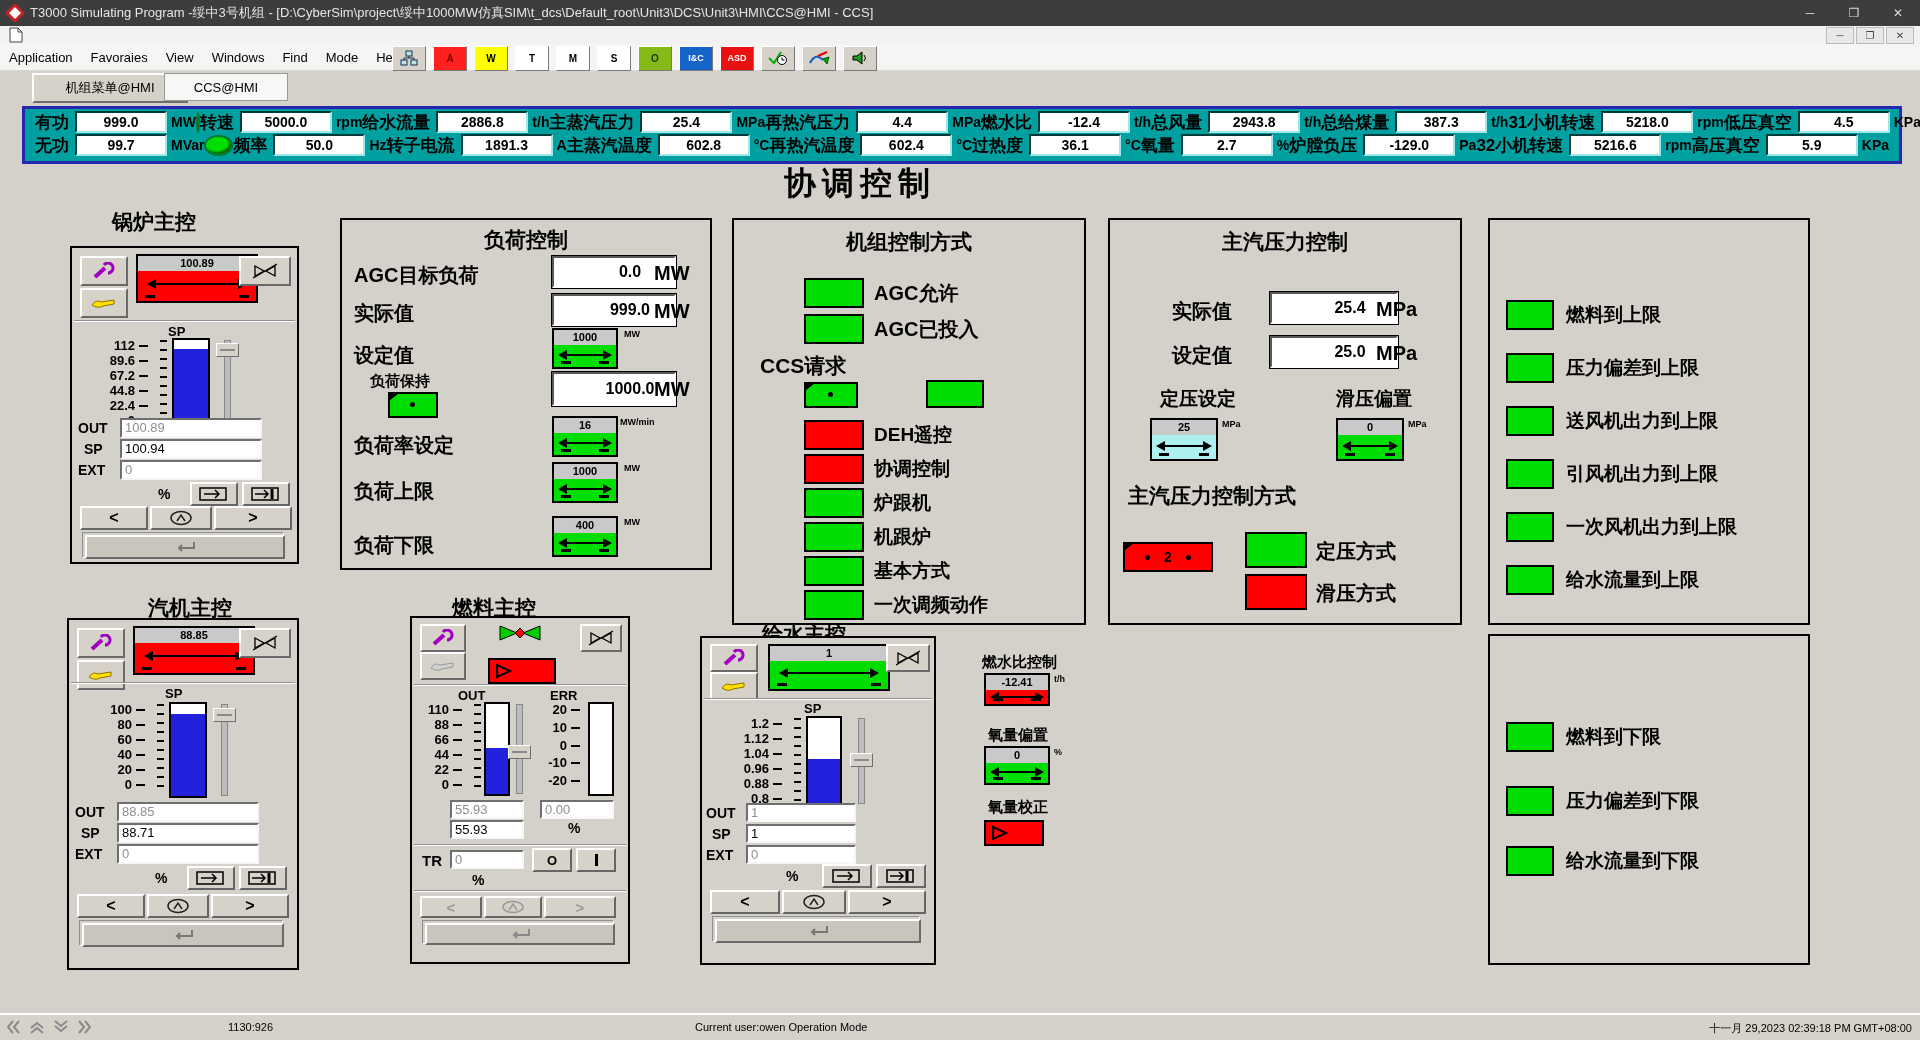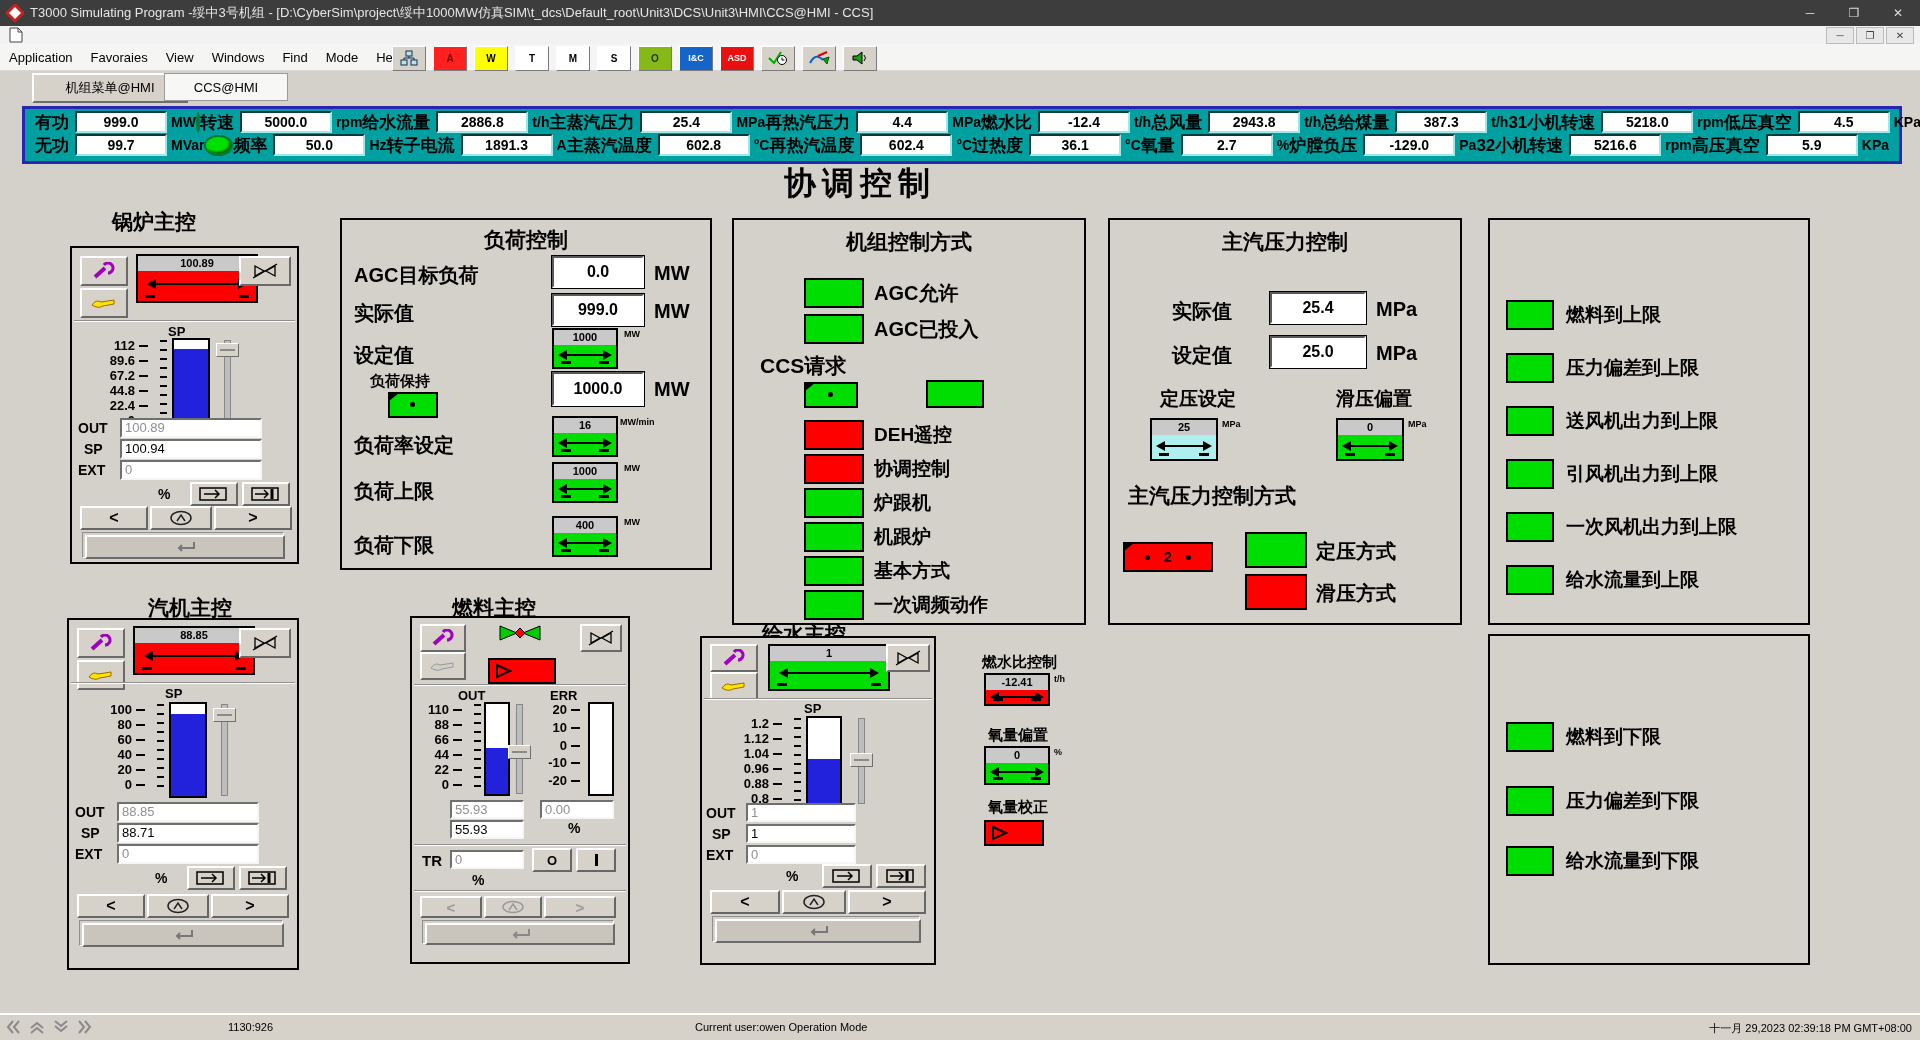--- a/index.html
+++ b/index.html
@@ -30,21 +30,21 @@
   .bbox{display:inline-block;width:88px;height:18px;background:#fff;border:2px solid;border-color:#013b3b #9fe8e8 #9fe8e8 #013b3b;
         text-align:center;font-weight:bold;font-size:14px;line-height:18px;}
   .bunit{font-weight:bold;font-size:14px;margin-left:4px;}
   .boval{display:inline-block;width:40px;height:17px;border:2px solid #073;border-radius:50%;box-shadow:inset -2px -2px 2px #060;}
   
   .panel{position:absolute;background:#d4d1ca;border:2px solid #000;}
   .ptitle{position:absolute;left:0;right:0;text-align:center;font-weight:bold;font-size:21px;white-space:nowrap;}
   .freelab{position:absolute;font-weight:bold;font-size:21px;white-space:nowrap;}
   .plab{position:absolute;font-weight:bold;white-space:nowrap;}
   .vbox{position:absolute;background:#fff;border:2px solid;border-color:#5a5a5a #fff #fff #5a5a5a;outline:1px solid #000;
-        text-align:center;font-weight:bold;font-size:16px;display:flex;align-items:center;justify-content:center;}
+        text-align:center;font-weight:bold;font-size:16px;display:flex;align-items:center;justify-content:center;padding-left:32px;}
   .ind{position:absolute;border:2px solid #000;}
   .chk{position:absolute;border:2px solid #000;}
   .chk::before{content:"";position:absolute;left:-1px;top:-1px;border-top:8px solid #000;border-right:10px solid transparent;}
   .chk i{position:absolute;left:50%;top:50%;width:5px;height:5px;margin:-3px 0 0 -3px;background:#000;border-radius:50%;}
   .dot{display:inline-block;width:5px;height:5px;background:#000;border-radius:50%;}
   
   .tape{position:absolute;}
   .tape .cap{position:absolute;left:0;top:0;height:15px;background:#c9c9c9;border:2px solid #000;border-bottom:1px solid #000;
              text-align:center;font-weight:bold;font-size:11px;line-height:14px;}
   .tape .unit{position:absolute;top:1px;font-weight:bold;font-size:9px;white-space:nowrap;}

